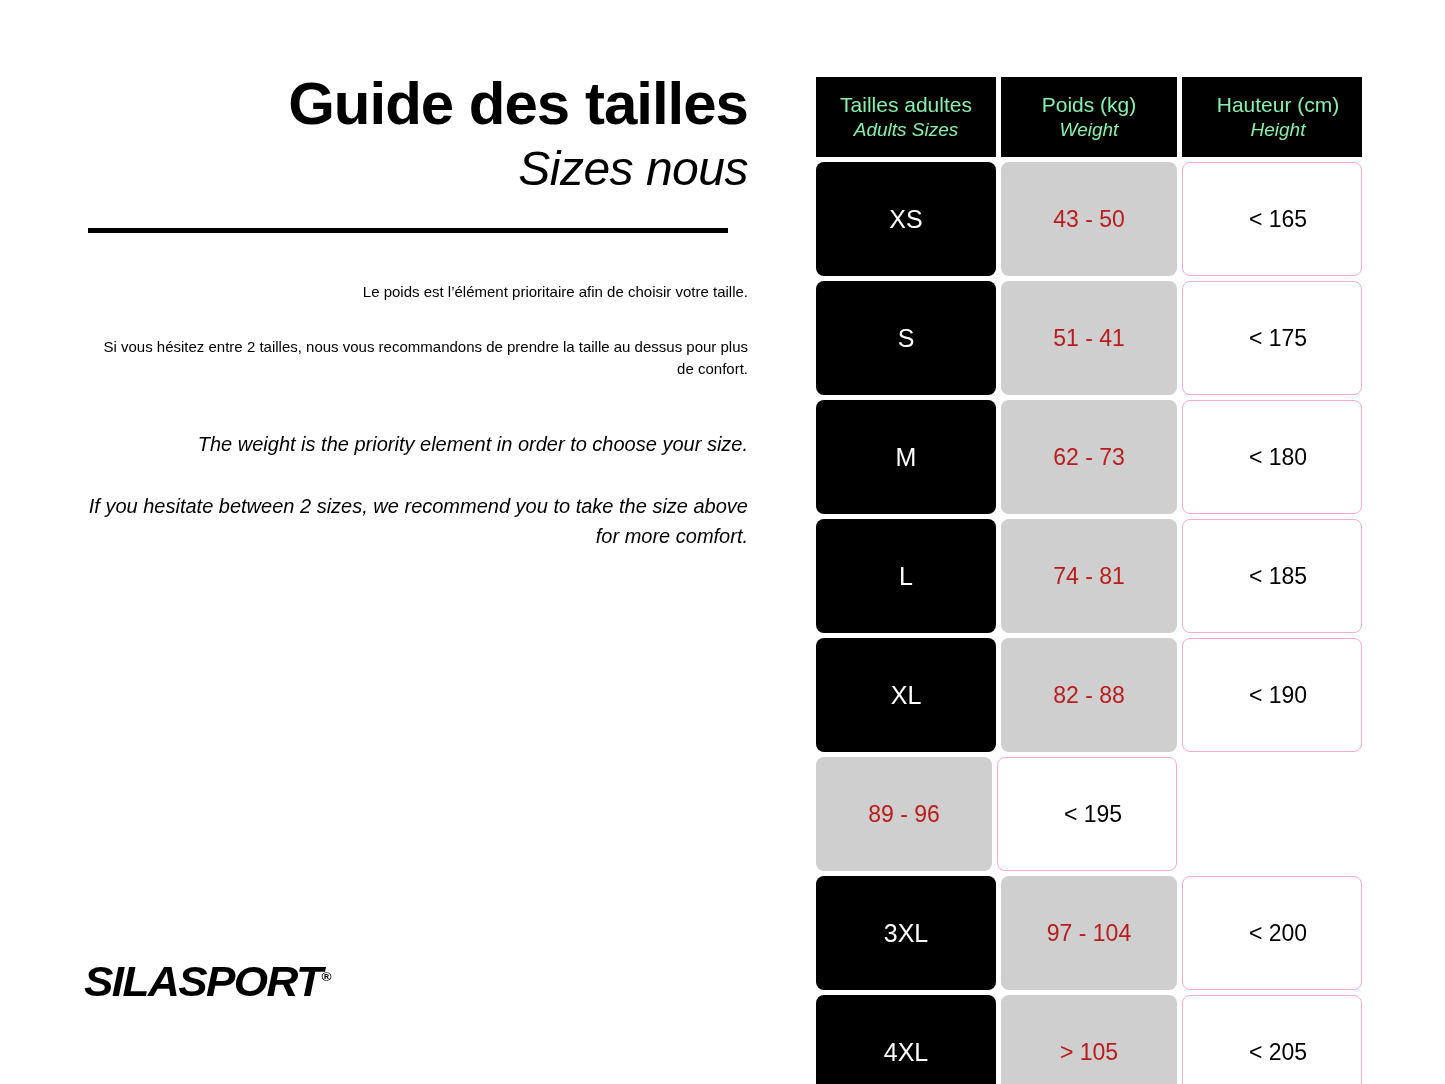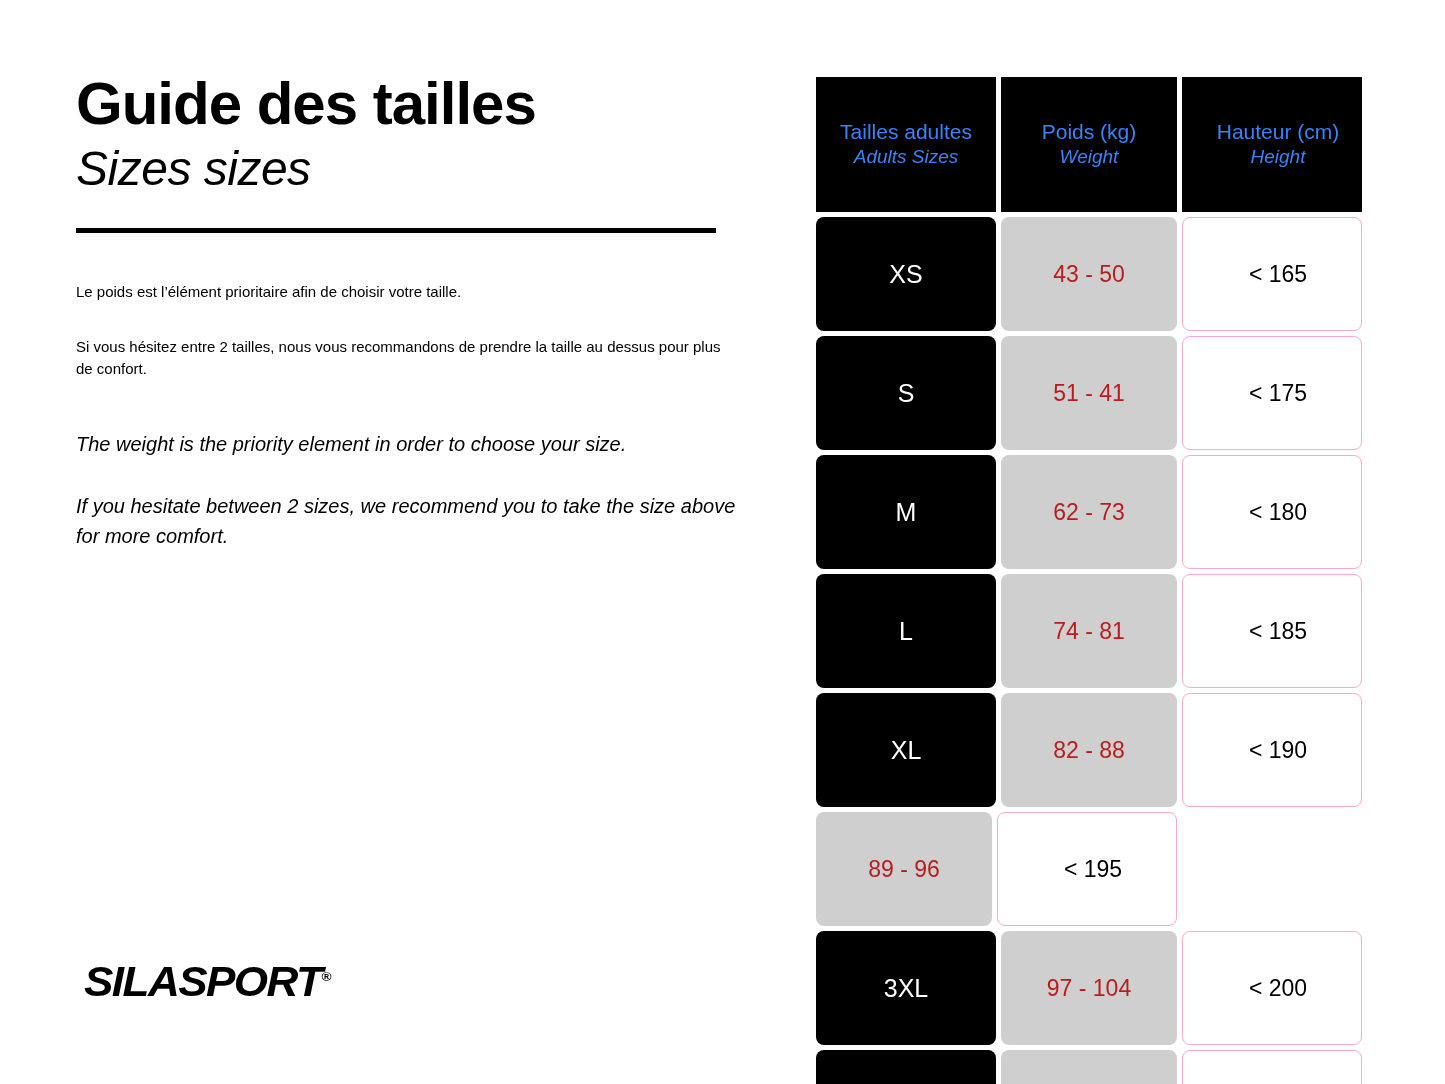--- a/index.html
+++ b/index.html
@@ -19,23 +19,24 @@
   .page {
     position: relative;
     width: 1445px;
     height: 1084px;
     box-sizing: border-box;
   }
 
   
   .left-col {
     position: absolute;
-    left: 76px;
+    left: 88px;
     top: 72px;
     width: 660px;
+    text-align: right;
   }
 
   .title-fr {
     font-size: 60px;
     font-weight: bold;
     letter-spacing: -1px;
     line-height: 1.05;
     margin: 0;
   }
   .title-en {
@@ -114,22 +115,22 @@
     align-items: center;
     justify-content: center;
     text-align: center;
   }
   .c-size  { width: 180px; margin-right: 5px; }
   .c-weight{ width: 176px; margin-right: 5px; }
   .c-height{ width: 180px; padding-left: 12px; }
 
   .header-row .cell {
     background: #000;
-    color: #3b82f6;
-    height: 135px;
+    color: #86efac;
+    height: 80px;
   }
   .header-row .hdr-fr {
     font-size: 21px;
     line-height: 1.25;
   }
   .header-row .hdr-en {
     font-size: 19px;
     font-style: italic;
     font-weight: 300;
     line-height: 1.3;
@@ -154,21 +155,21 @@
     border: 1px solid #f9a8d4;
   }
 </style>
 </head>
 <body>
 
 <div class="page">
 
   <div class="left-col">
     <h1 class="title-fr">Guide des tailles</h1>
-    <h2 class="title-en">Sizes sizes</h2>
+    <h2 class="title-en">Sizes nous</h2>
 
     <div class="rule"></div>
 
     <p class="para para-1">Le poids est l’élément prioritaire afin de choisir votre taille.</p>
     <p class="para para-2">Si vous hésitez entre 2 tailles, nous vous recommandons de prendre la taille au dessus pour plus de confort.</p>
     <p class="para-it para-3">The weight is the priority element in order to choose your size.</p>
     <p class="para-it para-4">If you hesitate between 2 sizes, we recommend you to take the size above for more comfort.</p>
   </div>
 
   <div class="logo"><span>SILASPORT</span><span class="reg">®</span></div>

